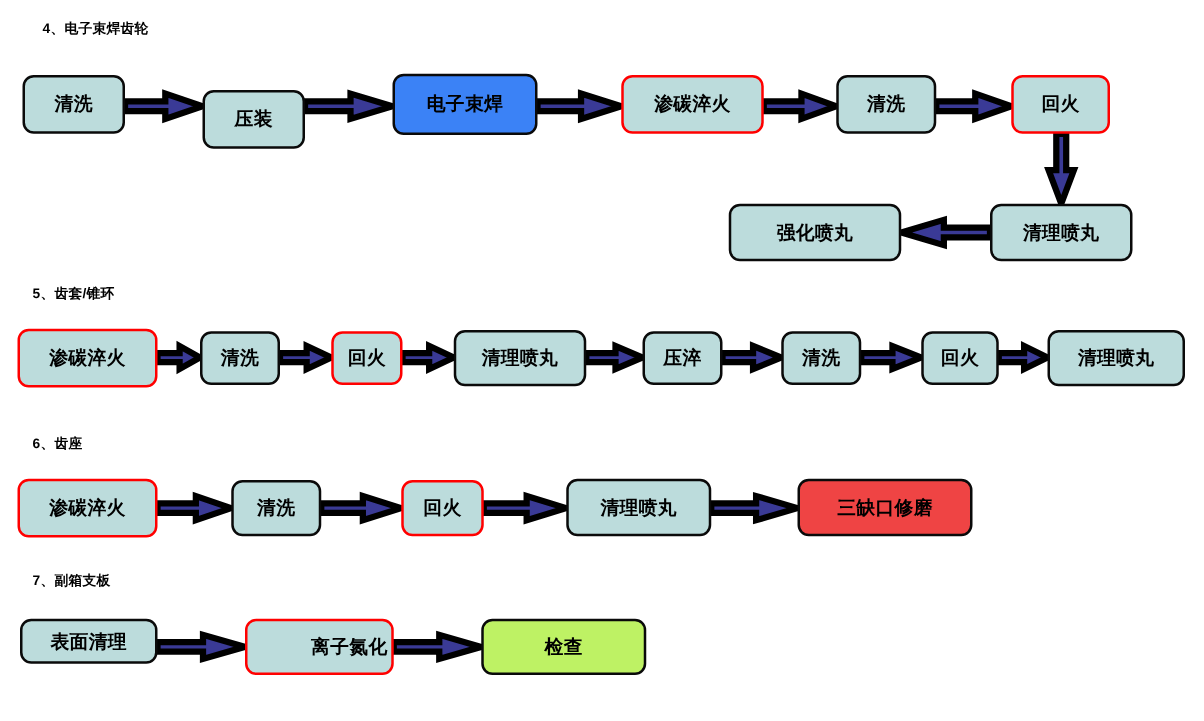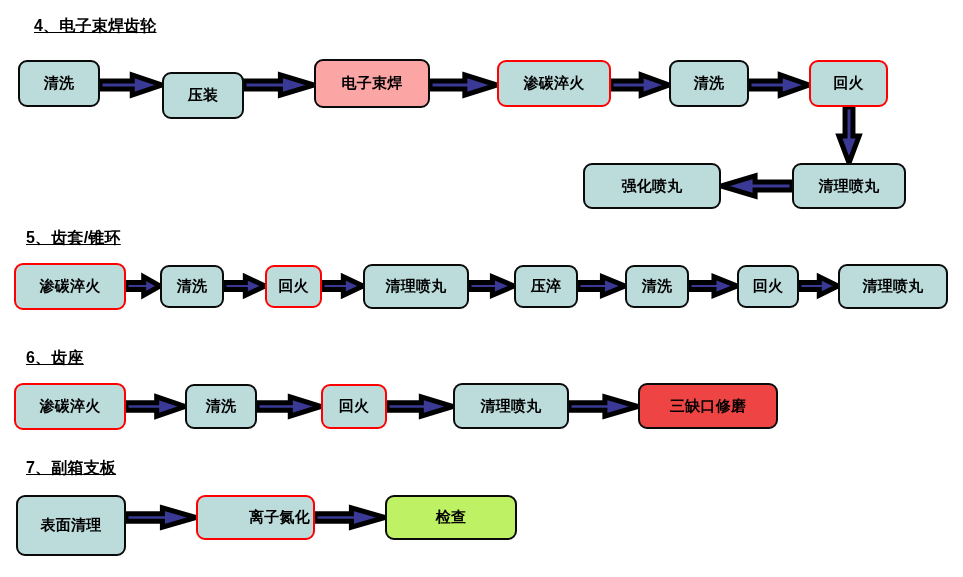--- a/index.html
+++ b/index.html
@@ -15,27 +15,26 @@
     font-family: "Liberation Sans", "DejaVu Sans", sans-serif;
   }
   #canvas {
     position: absolute;
     left: 0; top: 0;
     width: 963px;
     height: 577px;
   }
   .section-heading {
     position: absolute;
-    font-size: 16px;
+    font-size: 11px;
     font-weight: bold;
     color: #000000;
     letter-spacing: 0.2px;
     white-space: nowrap;
     line-height: 1;
-    text-decoration: underline;
   }
   .node {
     position: absolute;
     box-sizing: border-box;
     background: #bcdcdc;
     border: 2px solid #0a0a0a;
     border-radius: 9px;
     display: flex;
     align-items: center;
     justify-content: center;
@@ -97,21 +96,21 @@
       <svg viewBox="0 0 100 100" preserveAspectRatio="none">
         <polygon points="100,32 48,32 48,4 0,50 48,96 48,68 100,68" fill="#3a3a96" stroke="#000000" stroke-width="5" vector-effect="non-scaling-stroke" stroke-linejoin="miter"></polygon>
       </svg>
     </div>
     <div class="node" style="left: 18px; top: 60px; width: 82px; height: 47px; background: rgb(188, 220, 220); border-color: rgb(10, 10, 10); color: rgb(0, 0, 0);">
       <span>清洗</span>
     </div>
     <div class="node" style="left: 162px; top: 72px; width: 82px; height: 47px; background: rgb(188, 220, 220); border-color: rgb(10, 10, 10); color: rgb(0, 0, 0);">
       <span>压装</span>
     </div>
-    <div class="node" style="left: 314px; top: 59px; width: 116px; height: 49px; background: #fca5a5; border-color: rgb(10, 10, 10); color: rgb(0, 0, 0);">
+    <div class="node" style="left: 314px; top: 59px; width: 116px; height: 49px; background: #3b82f6; border-color: rgb(10, 10, 10); color: rgb(0, 0, 0);">
       <span>电子束焊</span>
     </div>
     <div class="node hl" style="left: 497px; top: 60px; width: 114px; height: 47px; background: rgb(188, 220, 220); border-color: rgb(255, 0, 0); color: rgb(0, 0, 0);">
       <span>渗碳淬火</span>
     </div>
     <div class="node" style="left: 669px; top: 60px; width: 80px; height: 47px; background: rgb(188, 220, 220); border-color: rgb(10, 10, 10); color: rgb(0, 0, 0);">
       <span>清洗</span>
     </div>
     <div class="node hl" style="left: 809px; top: 60px; width: 79px; height: 47px; background: rgb(188, 220, 220); border-color: rgb(255, 0, 0); color: rgb(0, 0, 0);">
       <span>回火</span>
@@ -222,21 +221,21 @@
     <div class="arrow-h" style="left: 126px; top: 507px; width: 70px; height: 21px;">
       <svg viewBox="0 0 100 100" preserveAspectRatio="none">
         <polygon points="0,32 52,32 52,4 100,50 52,96 52,68 0,68" fill="#3a3a96" stroke="#000000" stroke-width="5" vector-effect="non-scaling-stroke" stroke-linejoin="miter"></polygon>
       </svg>
     </div>
     <div class="arrow-h" style="left: 315px; top: 507px; width: 70px; height: 21px;">
       <svg viewBox="0 0 100 100" preserveAspectRatio="none">
         <polygon points="0,32 52,32 52,4 100,50 52,96 52,68 0,68" fill="#3a3a96" stroke="#000000" stroke-width="5" vector-effect="non-scaling-stroke" stroke-linejoin="miter"></polygon>
       </svg>
     </div>
-    <div class="node" style="left: 16px; top: 495px; width: 110px; height: 61px; background: rgb(188, 220, 220); border-color: rgb(10, 10, 10); color: rgb(0, 0, 0);">
+    <div class="node" style="left: 16px; top: 495px; width: 110px; height: 36px; background: rgb(188, 220, 220); border-color: rgb(10, 10, 10); color: rgb(0, 0, 0);">
       <span>表面清理</span>
     </div>
     <div class="node hl" style="left: 196px; top: 495px; width: 119px; height: 45px; background: rgb(188, 220, 220); border-color: rgb(255, 0, 0); color: rgb(0, 0, 0); padding-left: 48px;">
       <span>离子氮化</span>
     </div>
     <div class="node" style="left: 385px; top: 495px; width: 132px; height: 45px; background: #bef264; border-color: rgb(10, 10, 10); color: rgb(0, 0, 0);">
       <span>检查</span>
     </div>
   </div>
 

